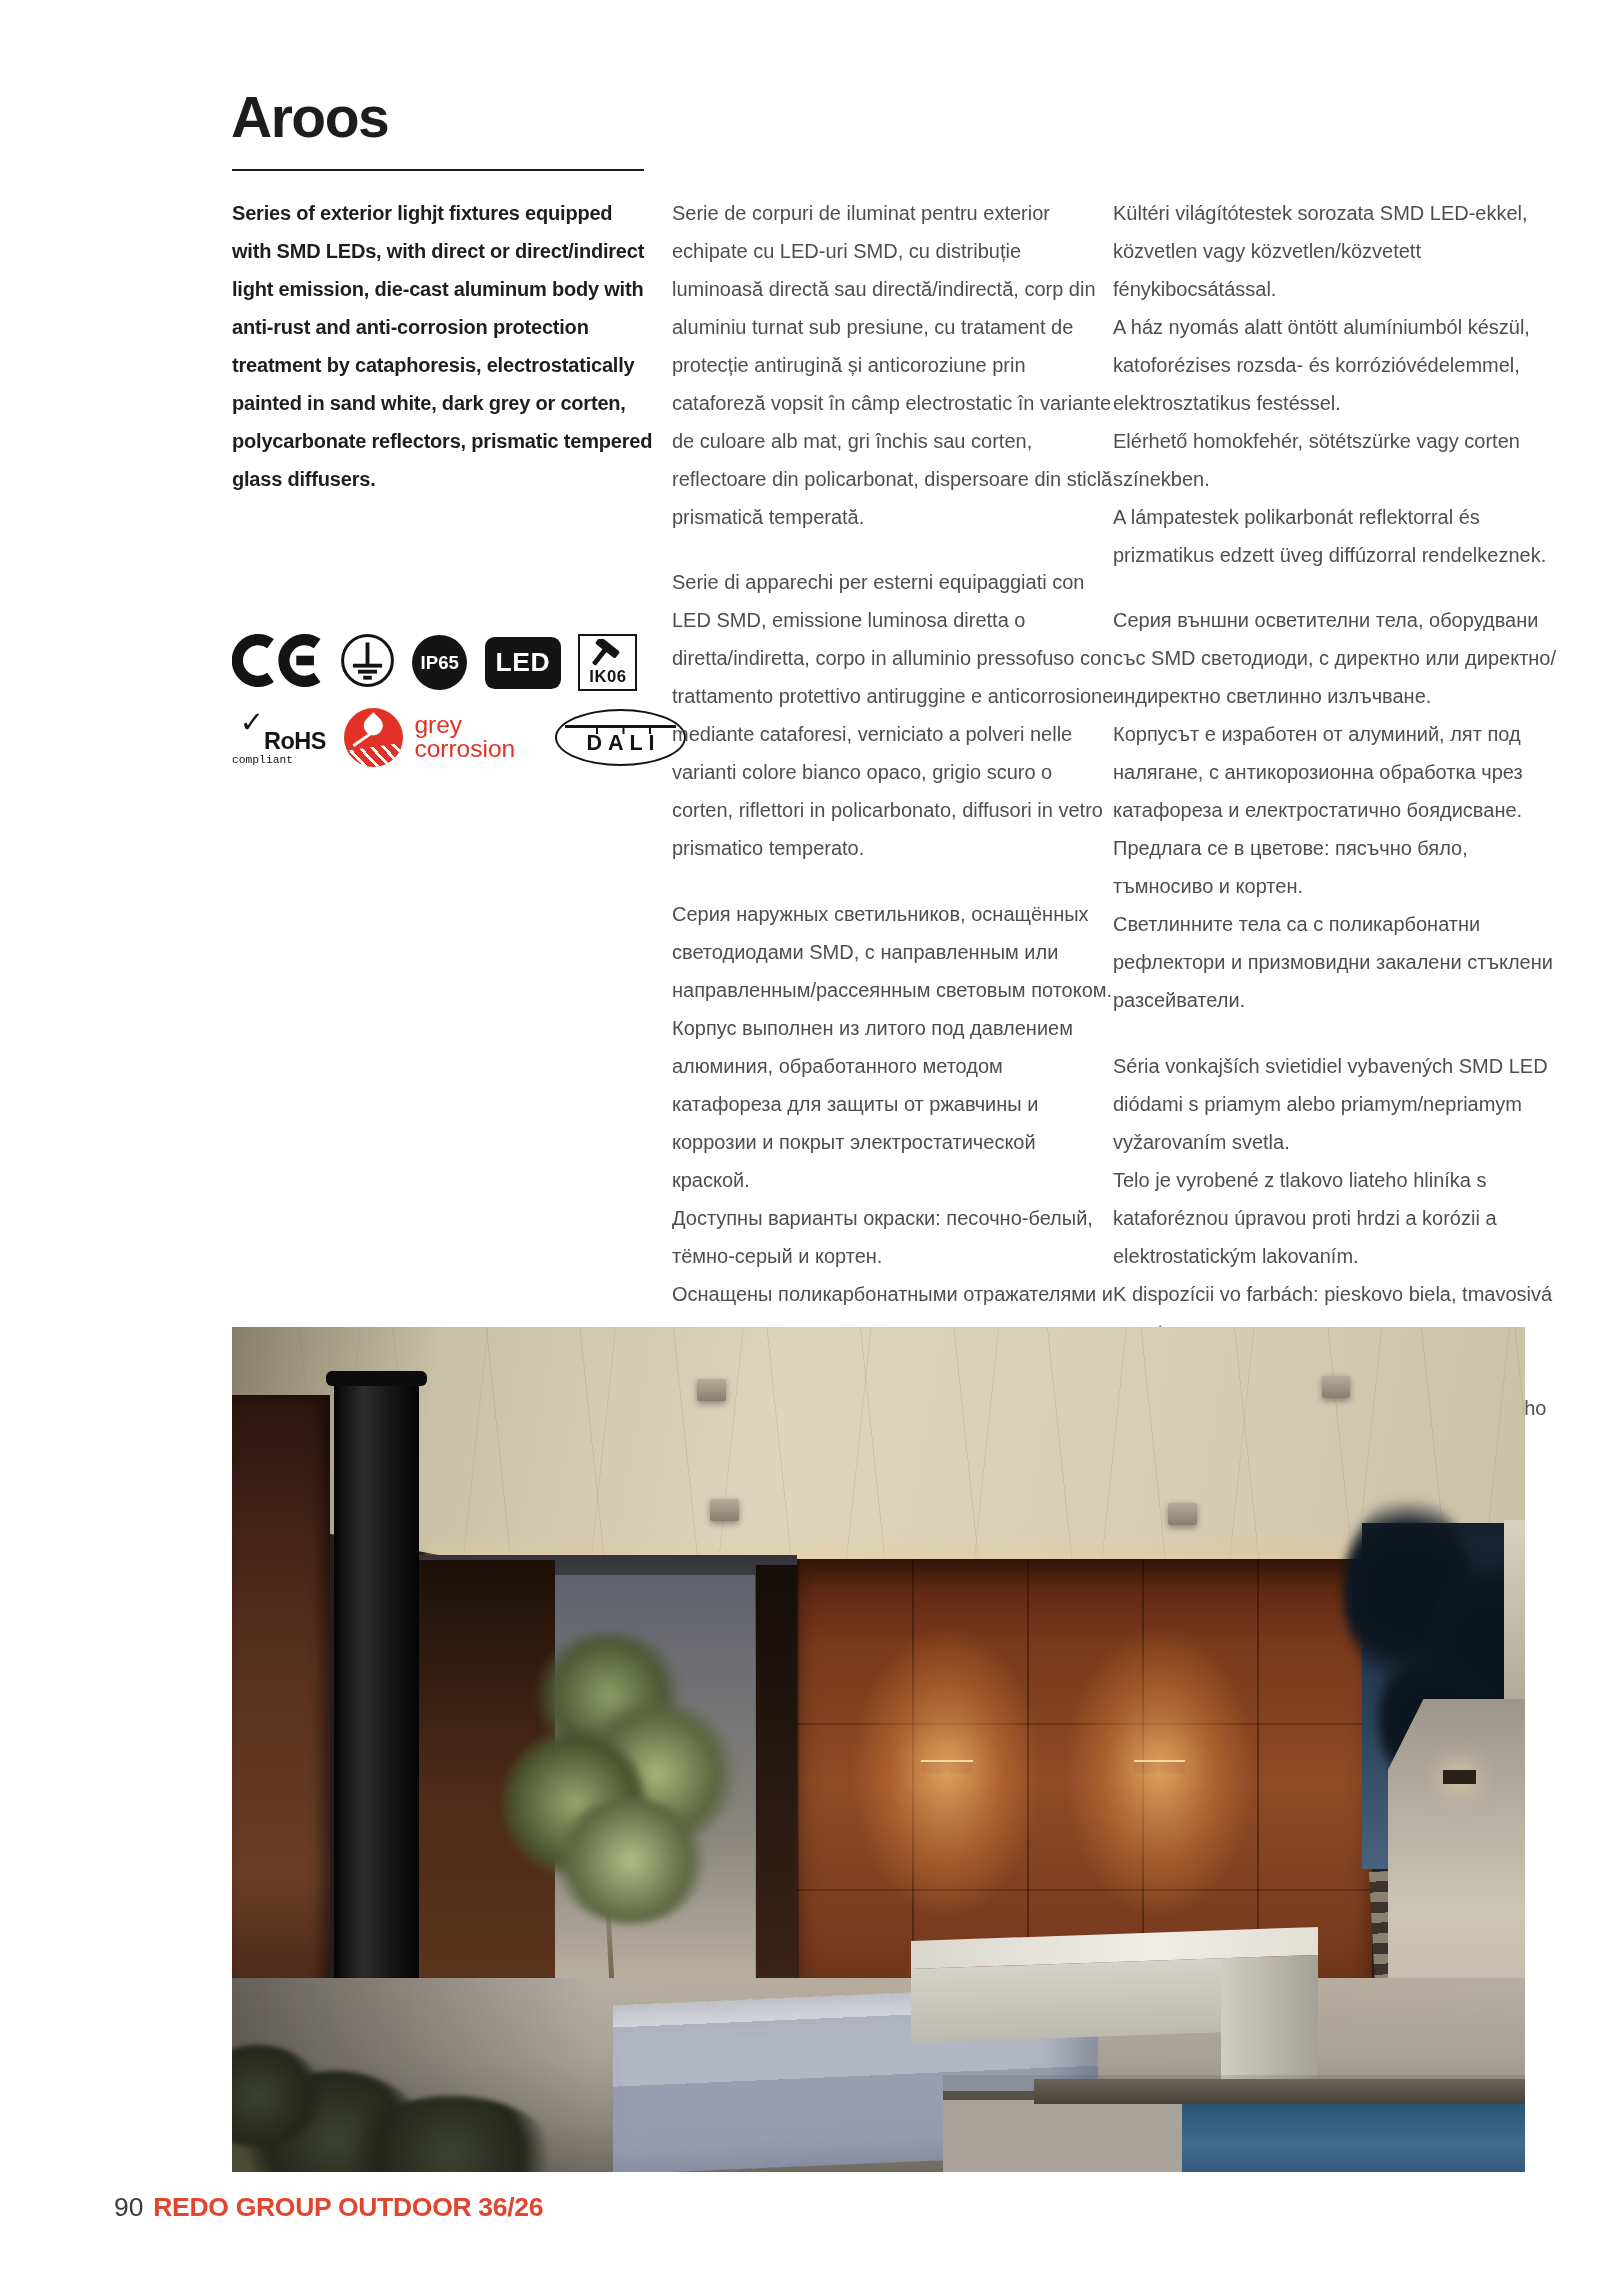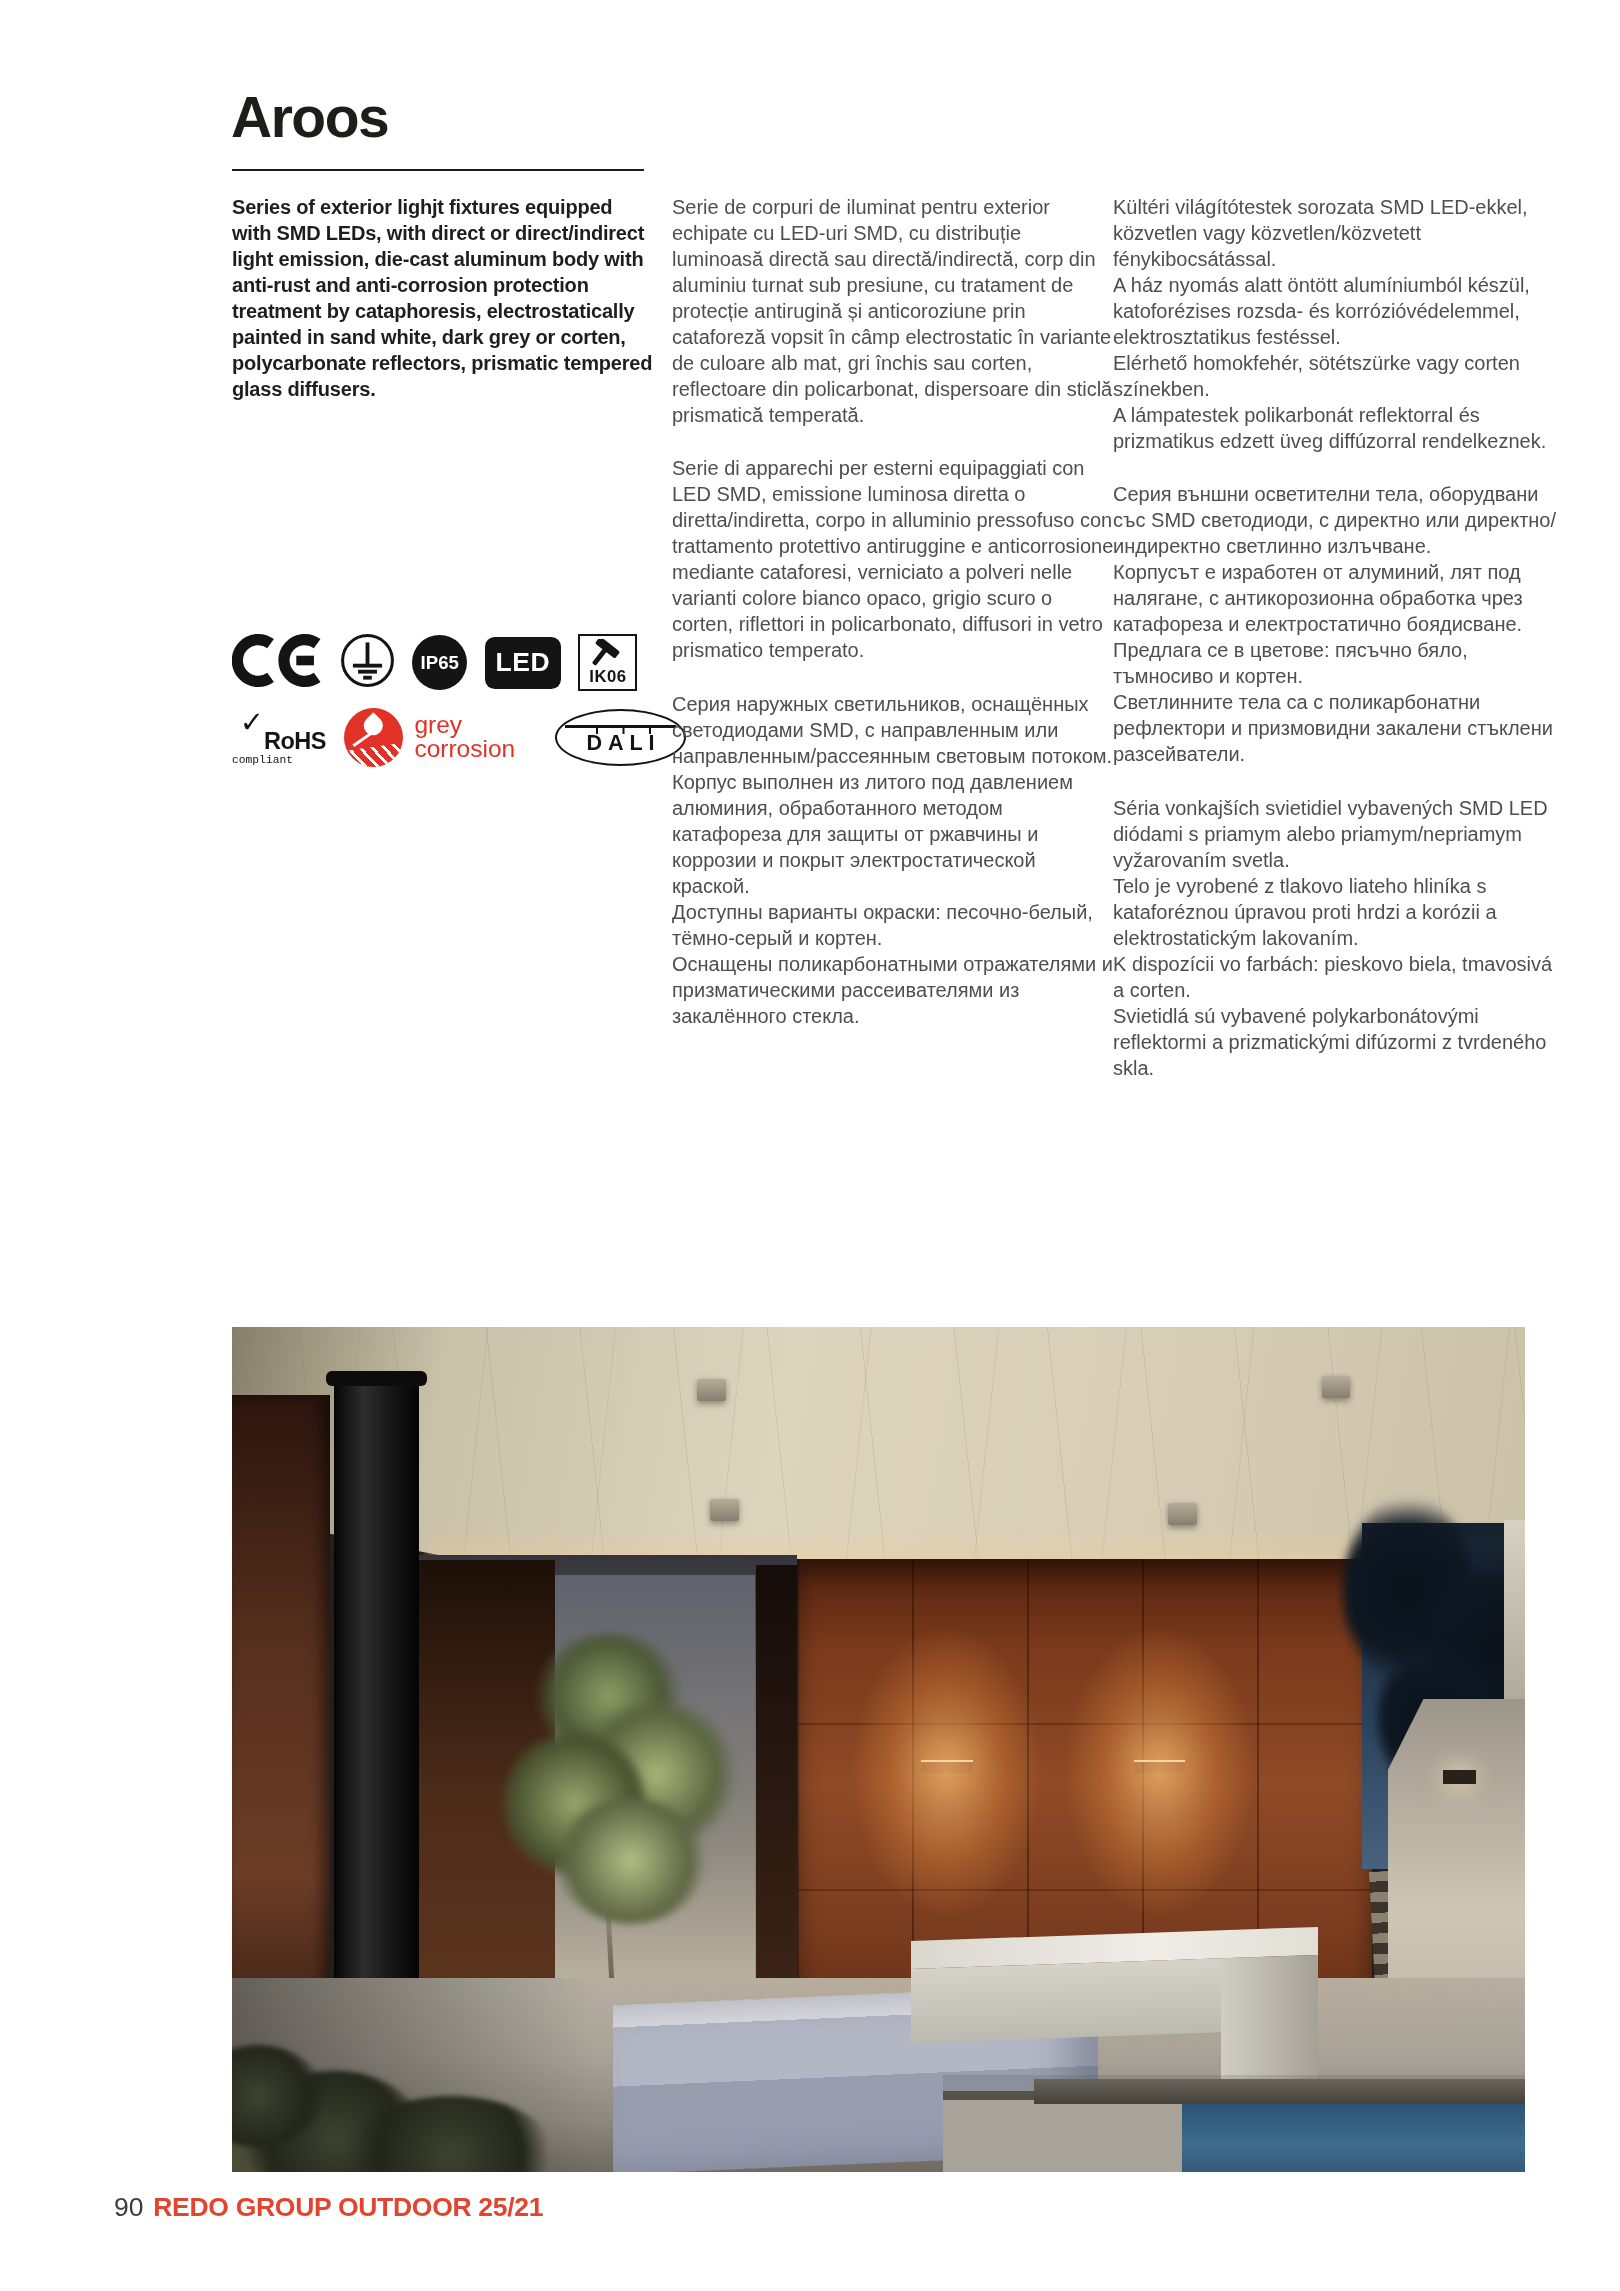--- a/index.html
+++ b/index.html
@@ -8,21 +8,21 @@
     position:relative; width:1620px; height:2292px; background:#ffffff;
     font-family:"Liberation Sans","DejaVu Sans",sans-serif; overflow:hidden;
   }
 
   
   .title { position:absolute; left:231px; top:84px; font-size:57px; font-weight:800;
            letter-spacing:-1.5px; color:#1d1d1b; }
   .title-rule { position:absolute; left:232px; top:169px; width:412px; height:2px; background:#1d1d1b; }
 
   
-  .col { position:absolute; top:194px; font-size:20px; line-height:26px; color:#4e4e4e; }
+  .col { position:absolute; top:194px; font-size:20px; line-height:38px; color:#4e4e4e; }
   .col p { margin:0 0 27.4px 0; white-space:pre-line; }
   .col-1 { left:232px; width:423px; color:#1e1e1e; font-weight:700; letter-spacing:-0.2px; }
   .col-2 { left:672px; width:443px; }
   .col-3 { left:1113px; width:447px; }
 
   
   .icons { position:absolute; left:232px; top:633px; width:461px; }
   .icons-row { display:flex; align-items:center; gap:17.6px; }
   .icons-row + .icons-row { margin-top:15.7px; }
   .cert { flex:0 0 auto; }
@@ -311,17 +311,17 @@
     <div class="pool-edge"></div>
     <div class="pool"></div>
     <div class="grass"></div>
     <div class="plant p1"></div>
     <div class="plant p2"></div>
     <div class="plant p3"></div>
   </div>
 
   <div class="footer">
     <span class="page-num">90</span>
-    <span class="footer-label">REDO GROUP OUTDOOR 25/21</span>
+    <span class="footer-label">REDO GROUP OUTDOOR 36/26</span>
   </div>
 
 </div>
 
 
 </body></html>

